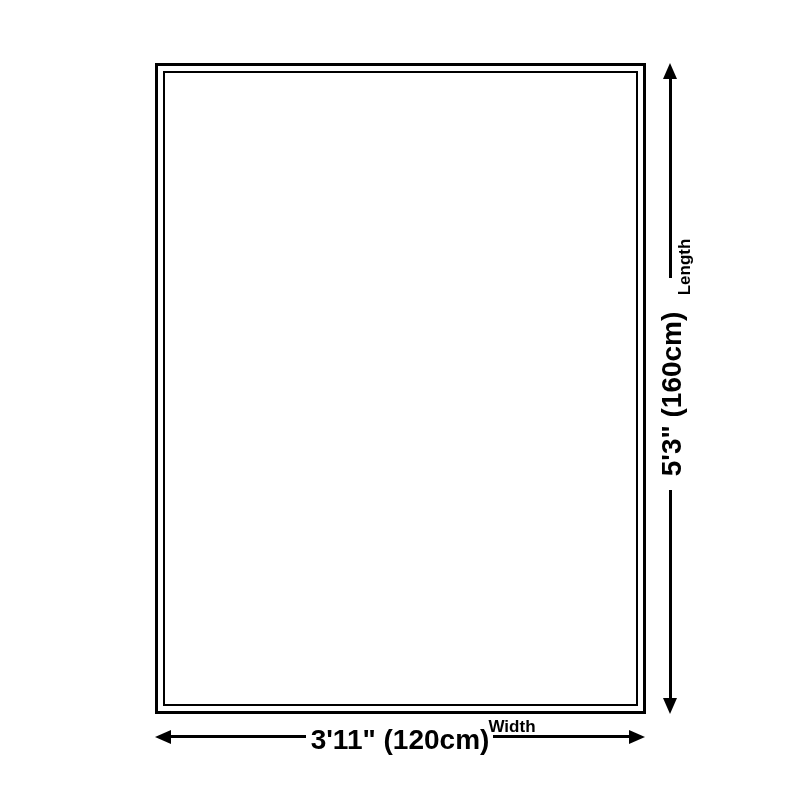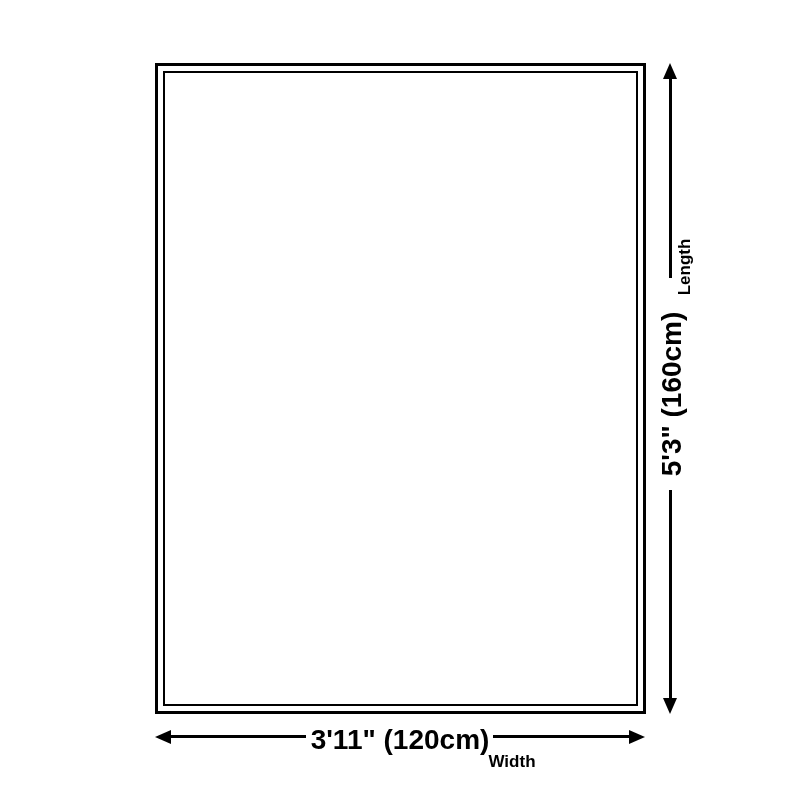--- a/index.html
+++ b/index.html
@@ -82,21 +82,21 @@
   }
   .length-label {
     left: 684px; top: 267px;
     transform: translate(-50%, -50%) rotate(-90deg);
   }
   .width-value {
     left: 400px; top: 740px;
     transform: translate(-50%, -50%);
   }
   .width-label {
-    left: 512px; top: 761px;
+    left: 512px; top: 726px;
     transform: translate(-50%, -50%);
   }
 </style>
 </head>
 <body>
 
 <div class="canvas">
 
   <div class="rug-outline">
     <div class="rug-outline-inner"></div>

